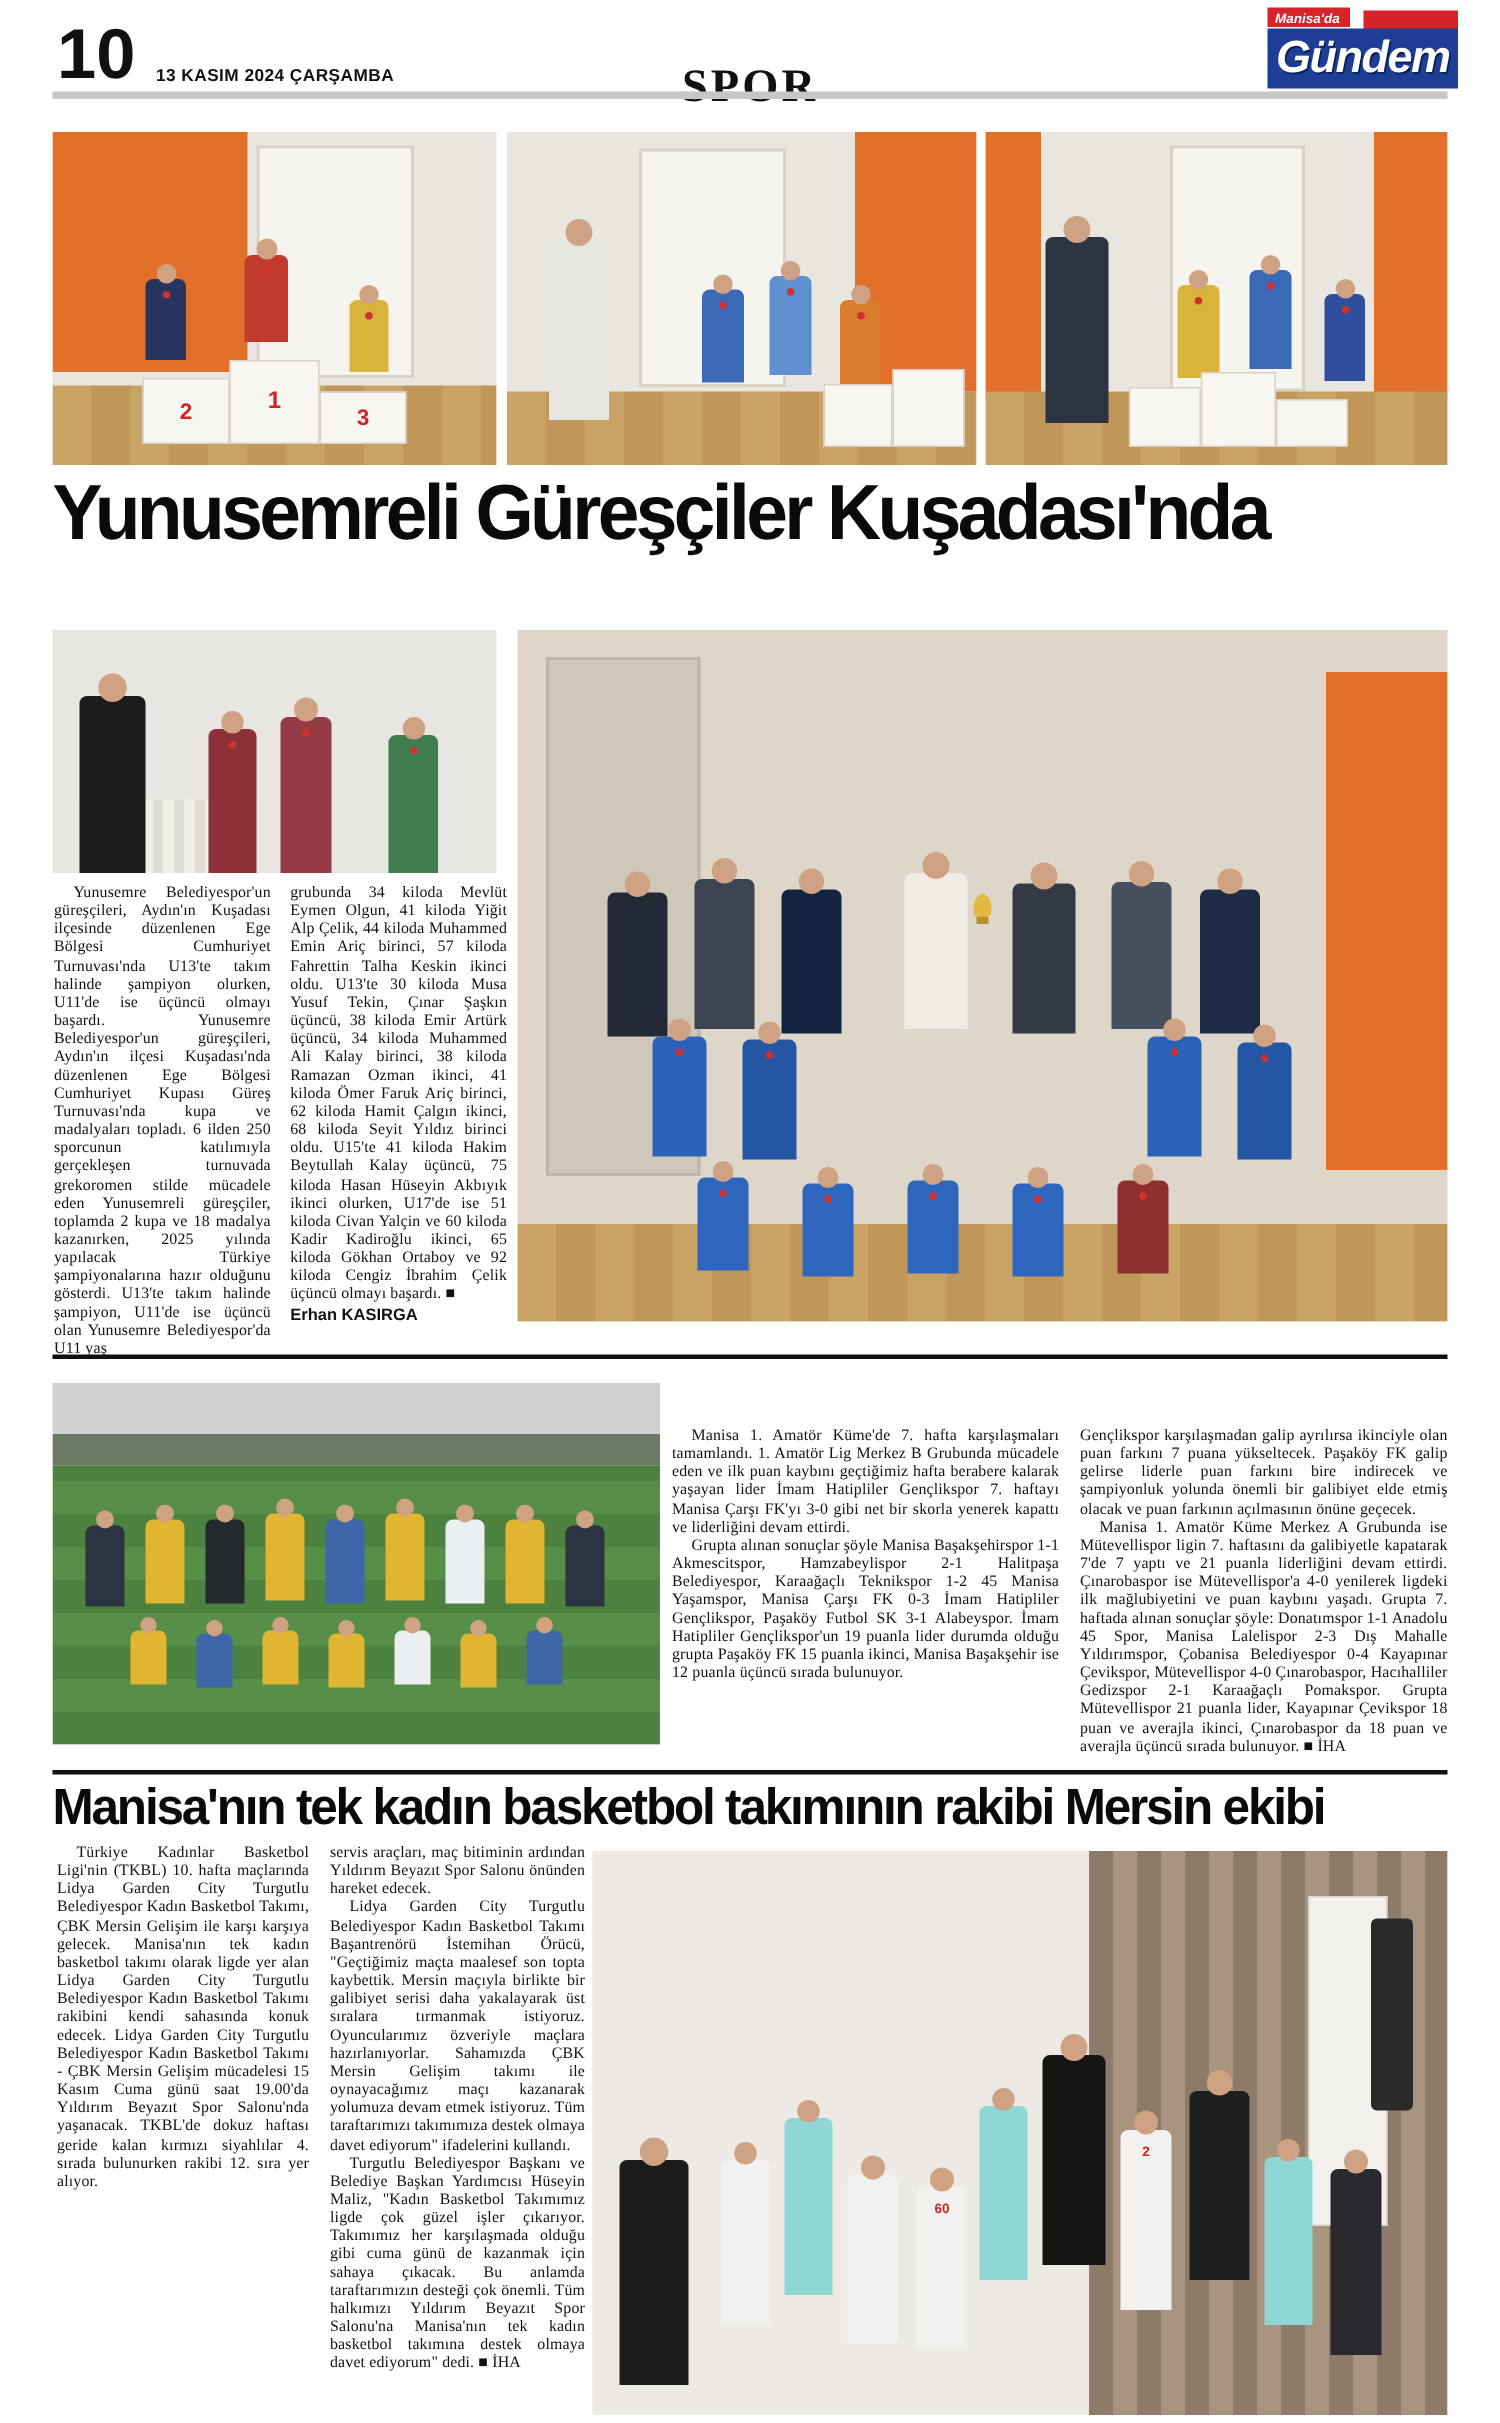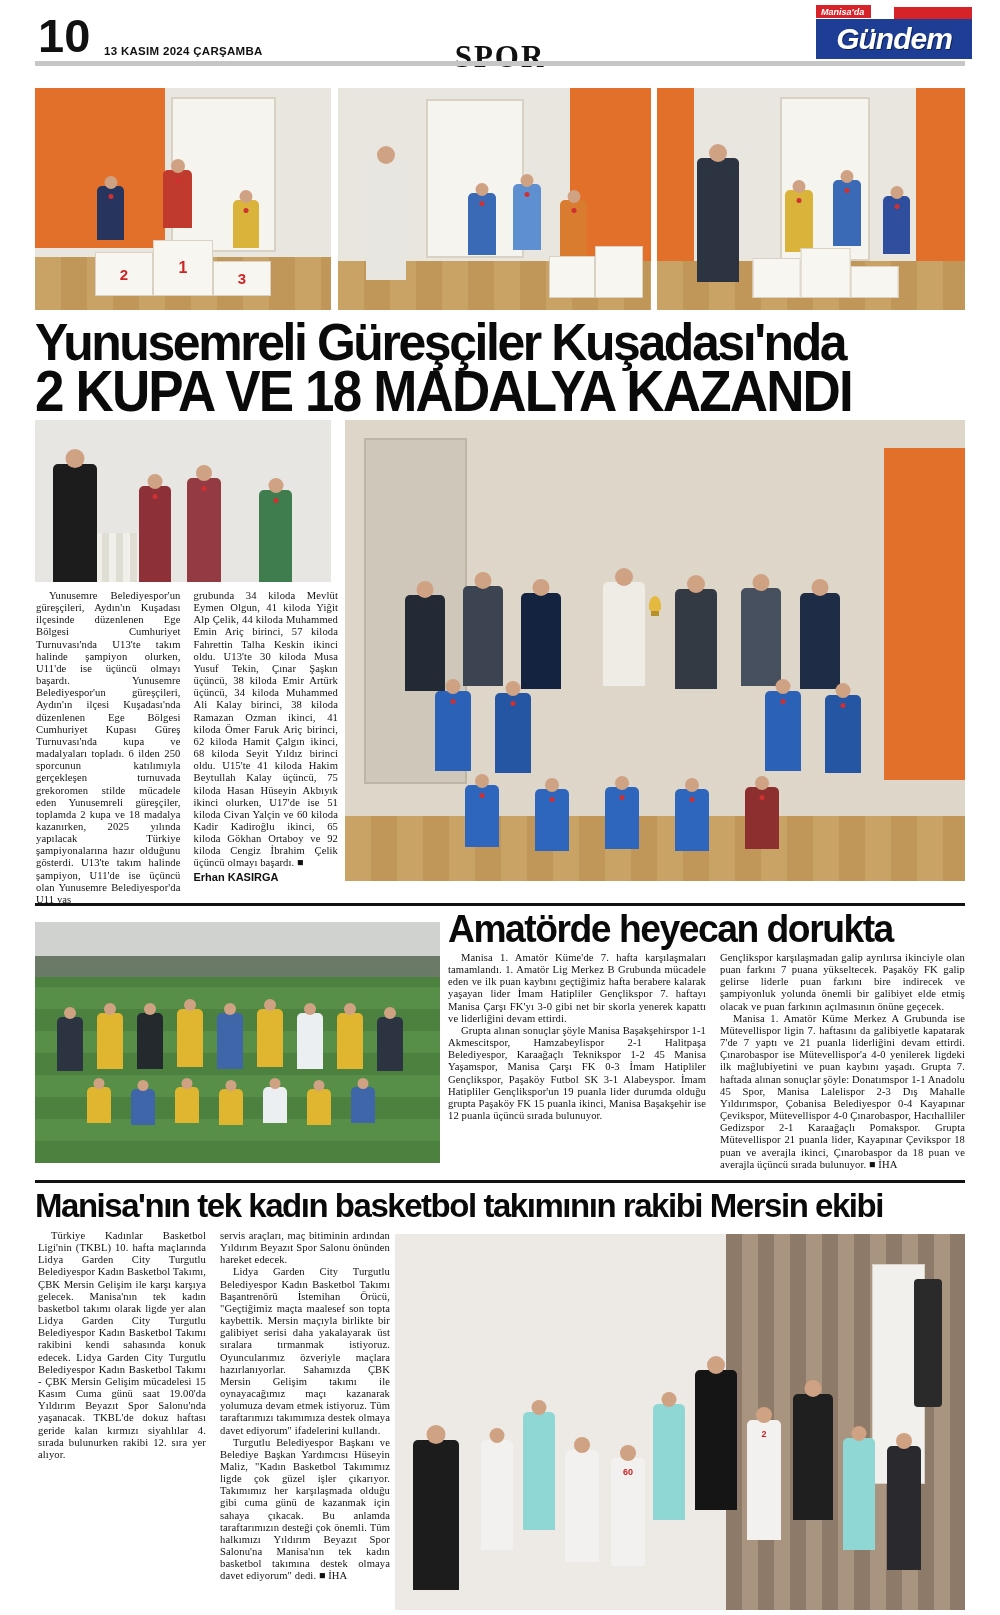--- a/index.html
+++ b/index.html
@@ -8,21 +8,21 @@
   .abs{position:absolute;}
 
   
   .pageno{font-family:"Liberation Sans",sans-serif;font-weight:800;font-size:47px;line-height:1;}
   .hdate{font-family:"Liberation Sans",sans-serif;font-weight:700;font-size:11.5px;letter-spacing:.3px;}
   .section{font-family:"Liberation Serif",serif;font-weight:700;font-size:31px;letter-spacing:2px;margin-top:21px;}
   .hrule{background:#c6c6c6;height:5px;}
   .blackrule{background:#111;height:3px;}
 
   
-  .logo{width:156px;height:54px;}
+  .logo{width:127px;height:54px;}
   .logo-strip{position:absolute;top:2px;right:0;width:50%;height:13px;background:#d6232a;}
   .logo-tag{position:absolute;top:0;left:0;background:#d6232a;color:#fff;font-family:"Liberation Sans",sans-serif;
             font-style:italic;font-weight:700;font-size:9px;padding:2px 7px 1px 5px;}
   .logo-main{position:absolute;bottom:0;left:0;right:0;height:40px;background:#1d3e94;color:#fff;
              font-family:"Liberation Sans",sans-serif;font-style:italic;font-weight:900;font-size:30px;
              letter-spacing:-1px;text-align:center;line-height:40px;text-shadow:1px 1px 0 #0c2057;}
 
   
   .hl{font-family:"Liberation Sans",sans-serif;font-weight:900;color:#0a0a0a;white-space:nowrap;
       transform-origin:left top;display:inline-block;}
@@ -128,23 +128,20 @@
     <div class="podium" style="left:50%;bottom:12px;transform:translateX(-40%);">
       <div class="step" style="width:46px;height:38px;"></div>
       <div class="step" style="width:48px;height:48px;"></div>
       <div class="step" style="width:46px;height:30px;"></div>
     </div>
   </div>
 
   <div class="abs" style="left:35px;top:312px;">
     <span class="hl hl1a">Yunusemreli Güreşçiler Kuşadası'nda</span>
   </div>
-  <div class="abs" style="left:35px;top:358px;">
-    <span class="hl hl1b">2 KUPA VE 18 MADALYA KAZANDI</span>
-  </div>
 
   <div class="ph" style="left:35px;top:420px;width:296px;height:162px;background:#e8e6e2;">
     <div class="shape" style="left:6%;bottom:0;width:40%;height:30%;background:repeating-linear-gradient(90deg,#f1efe9 0 7px,#e0ddd4 7px 14px);"></div>
     <div class="fig" style="left:18px;bottom:0;width:44px;height:118px;background:#1c1c1c;--h:19px;"></div>
     <div class="fig" style="left:104px;bottom:0;width:32px;height:96px;background:#8e3038;--h:15px;">
         <span class="medal"></span>
       </div>
     <div class="fig" style="left:152px;bottom:0;width:34px;height:104px;background:#933a42;--h:16px;">
         <span class="medal"></span>
       </div>
@@ -201,23 +198,20 @@
     <div style="width:145px;">
       <div class="body-col cont">
           <p>grubunda 34 kiloda Mevlüt Eymen Olgun, 41 kiloda Yiğit Alp Çelik, 44 kiloda Muhammed Emin Ariç birinci, 57 kiloda Fahrettin Talha Keskin ikinci oldu. U13'te 30 kiloda Musa Yusuf Tekin, Çınar Şaşkın üçüncü, 38 kiloda Emir Artürk üçüncü, 34 kiloda Muhammed Ali Kalay birinci, 38 kiloda Ramazan Ozman ikinci, 41 kiloda Ömer Faruk Ariç birinci, 62 kiloda Hamit Çalgın ikinci, 68 kiloda Seyit Yıldız birinci oldu. U15'te 41 kiloda Hakim Beytullah Kalay üçüncü, 75 kiloda Hasan Hüseyin Akbıyık ikinci olurken, U17'de ise 51 kiloda Civan Yalçin ve 60 kiloda Kadir Kadiroğlu ikinci, 65 kiloda Gökhan Ortaboy ve 92 kiloda Cengiz İbrahim Çelik üçüncü olmayı başardı. ■</p>
         </div>
       <div class="byline">Erhan KASIRGA</div>
     </div>
   </div>
 
   <div class="abs blackrule" style="left:35px;right:35px;top:903px;"></div>
 
-  <div class="abs" style="left:448px;top:908px;">
-    <span class="hl hl2">Amatörde heyecan dorukta</span>
-  </div>
 
   <div class="ph" style="left:35px;top:922px;width:405px;height:241px;">
     <div class="shape" style="left:0;top:0;width:100%;height:20%;background:#cfd2ce;"></div>
     <div class="shape" style="left:0;top:14%;width:100%;height:9%;background:#6b7a66;"></div>
     <div class="shape" style="left:0;top:23%;width:100%;height:77%;background:repeating-linear-gradient(0deg,#4d8140 0 22px,#578f49 22px 44px);"></div>
     <div class="fig" style="left:22px;bottom:92px;width:26px;height:54px;background:#2c3442;--h:12px;"></div>
     <div class="fig" style="left:62px;bottom:94px;width:26px;height:56px;background:#e0b52f;--h:12px;"></div>
     <div class="fig" style="left:102px;bottom:94px;width:26px;height:56px;background:#24292e;--h:12px;"></div>
     <div class="fig" style="left:142px;bottom:96px;width:26px;height:58px;background:#e0b52f;--h:12px;"></div>
     <div class="fig" style="left:182px;bottom:94px;width:26px;height:56px;background:#3e66a8;--h:12px;"></div>

